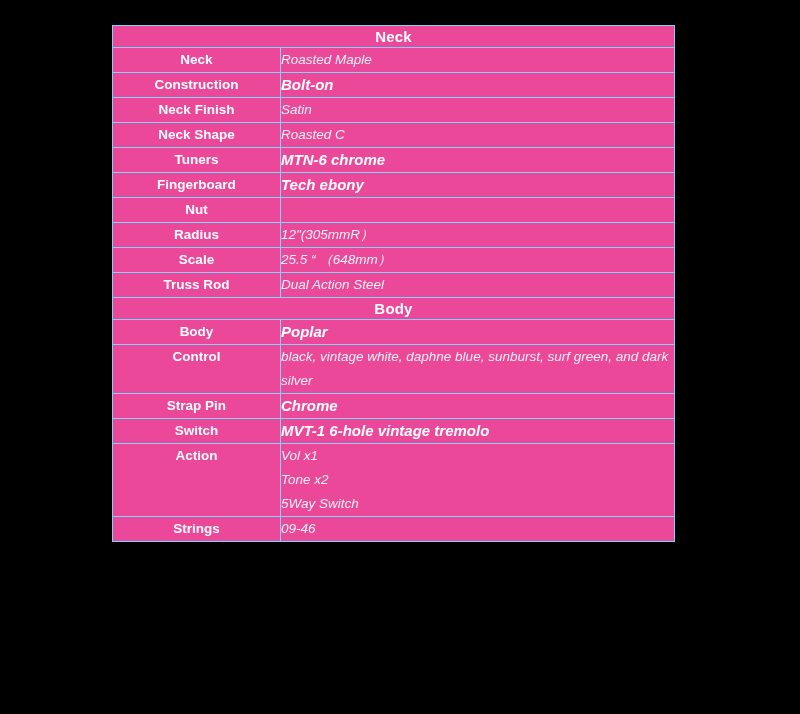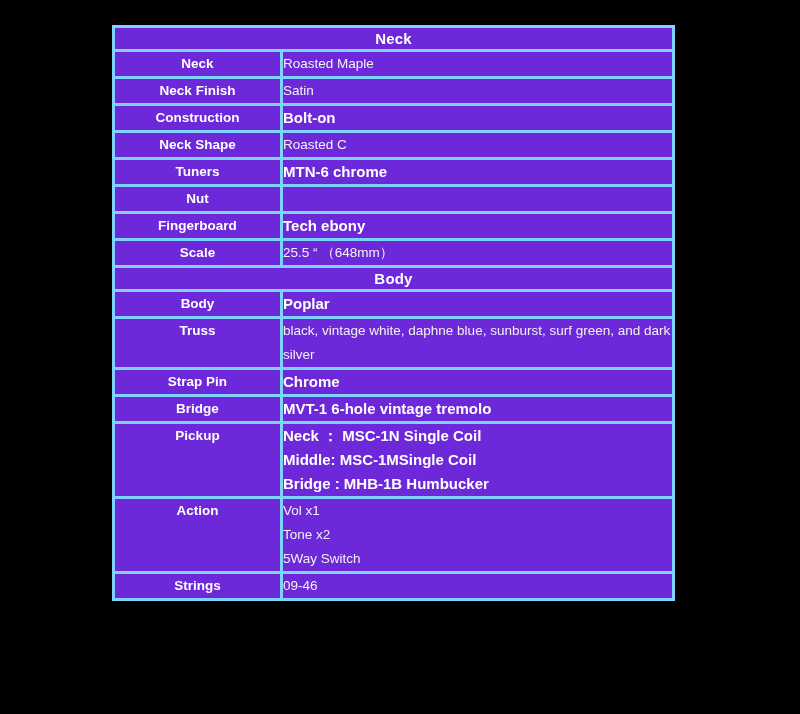--- a/index.html
+++ b/index.html
@@ -21,23 +21,23 @@
     position: absolute;
     left: 112px;
     top: 25px;
     width: 563px;
     border-collapse: collapse;
     table-layout: fixed;
     background: #000000;
   }
   table.spec-table col.label-col { width: 168px; }
   table.spec-table td, table.spec-table th {
-    border: 3px solid #7dd3fc;
+    border: 1px solid #7dd3fc;
     padding: 0;
-    background: #6d28d9;
+    background: #ec4899;
   }
   th.section-header {
     height: 21px;
     color: #ffffff;
     font-size: 15px;
     font-weight: bold;
     text-align: center;
     letter-spacing: 0.2px;
   }
   td.label-cell {
@@ -46,20 +46,21 @@
     font-weight: bold;
     font-size: 13.5px;
     vertical-align: top;
     line-height: 24px;
     height: 24px;
   }
   td.value-cell {
     vertical-align: top;
     padding-left: 10px;
     height: 24px;
+    font-style: italic;
   }
   .value-line {
     line-height: 24px;
     font-size: 13.5px;
     color: #f2f2f2;
     white-space: nowrap;
   }
   .value-line.bold {
     font-weight: bold;
     font-size: 15px;
@@ -84,112 +85,116 @@
   </tr>
 
   <tr>
     <td class="label-cell">Neck</td>
     <td class="value-cell">
             <div class="value-line">Roasted Maple</div>
           </td>
   </tr>
 
   <tr>
+    <td class="label-cell">Construction</td>
+    <td class="value-cell">
+            <div class="value-line bold">Bolt-on</div>
+          </td>
+  </tr>
+
+  <tr>
     <td class="label-cell">Neck Finish</td>
     <td class="value-cell">
             <div class="value-line">Satin</div>
           </td>
   </tr>
 
   <tr>
-    <td class="label-cell">Construction</td>
-    <td class="value-cell">
-            <div class="value-line bold">Bolt-on</div>
-          </td>
-  </tr>
-
-  <tr>
     <td class="label-cell">Neck Shape</td>
     <td class="value-cell">
             <div class="value-line">Roasted C</div>
           </td>
   </tr>
 
   <tr>
     <td class="label-cell">Tuners</td>
     <td class="value-cell">
             <div class="value-line bold">MTN-6 chrome</div>
           </td>
   </tr>
 
   <tr>
+    <td class="label-cell">Fingerboard</td>
+    <td class="value-cell">
+            <div class="value-line bold">Tech ebony</div>
+          </td>
+  </tr>
+
+  <tr>
     <td class="label-cell">Nut</td>
     <td class="value-cell">
             <div class="value-line"></div>
           </td>
   </tr>
 
   <tr>
-    <td class="label-cell">Fingerboard</td>
-    <td class="value-cell">
-            <div class="value-line bold">Tech ebony</div>
-          </td>
-  </tr>
-
+    <td class="label-cell">Radius</td>
+    <td class="value-cell">
+            <div class="value-line">12"(305mmR）</div>
+          </td>
+  </tr>
 
 
   <tr>
     <td class="label-cell">Scale</td>
     <td class="value-cell">
             <div class="value-line">25.5 “ （648mm）</div>
           </td>
   </tr>
 
+  <tr>
+    <td class="label-cell">Truss Rod</td>
+    <td class="value-cell">
+            <div class="value-line">Dual Action Steel</div>
+          </td>
+  </tr>
 
   <tr>
     <th class="section-header" colspan="2">Body</th>
   </tr>
 
   <tr>
     <td class="label-cell">Body</td>
     <td class="value-cell">
             <div class="value-line bold">Poplar</div>
           </td>
   </tr>
 
 
   <tr>
-    <td class="label-cell">Truss</td>
+    <td class="label-cell">Control</td>
     <td class="value-cell">
             <div class="value-line wrap">black, vintage white, daphne blue, sunburst, surf green, and dark silver</div>
           </td>
   </tr>
 
   <tr>
     <td class="label-cell">Strap Pin</td>
     <td class="value-cell">
             <div class="value-line bold">Chrome</div>
           </td>
   </tr>
 
   <tr>
-    <td class="label-cell">Bridge</td>
+    <td class="label-cell">Switch</td>
     <td class="value-cell">
             <div class="value-line bold">MVT-1 6-hole vintage tremolo</div>
           </td>
   </tr>
 
-  <tr>
-    <td class="label-cell">Pickup</td>
-    <td class="value-cell">
-            <div class="value-line bold">Neck ： MSC-1N Single Coil</div>
-            <div class="value-line bold">Middle: MSC-1MSingle Coil</div>
-            <div class="value-line bold">Bridge : MHB-1B Humbucker</div>
-          </td>
-  </tr>
 
   <tr>
     <td class="label-cell">Action</td>
     <td class="value-cell">
             <div class="value-line">Vol x1</div>
             <div class="value-line">Tone x2</div>
             <div class="value-line">5Way Switch</div>
           </td>
   </tr>
 

